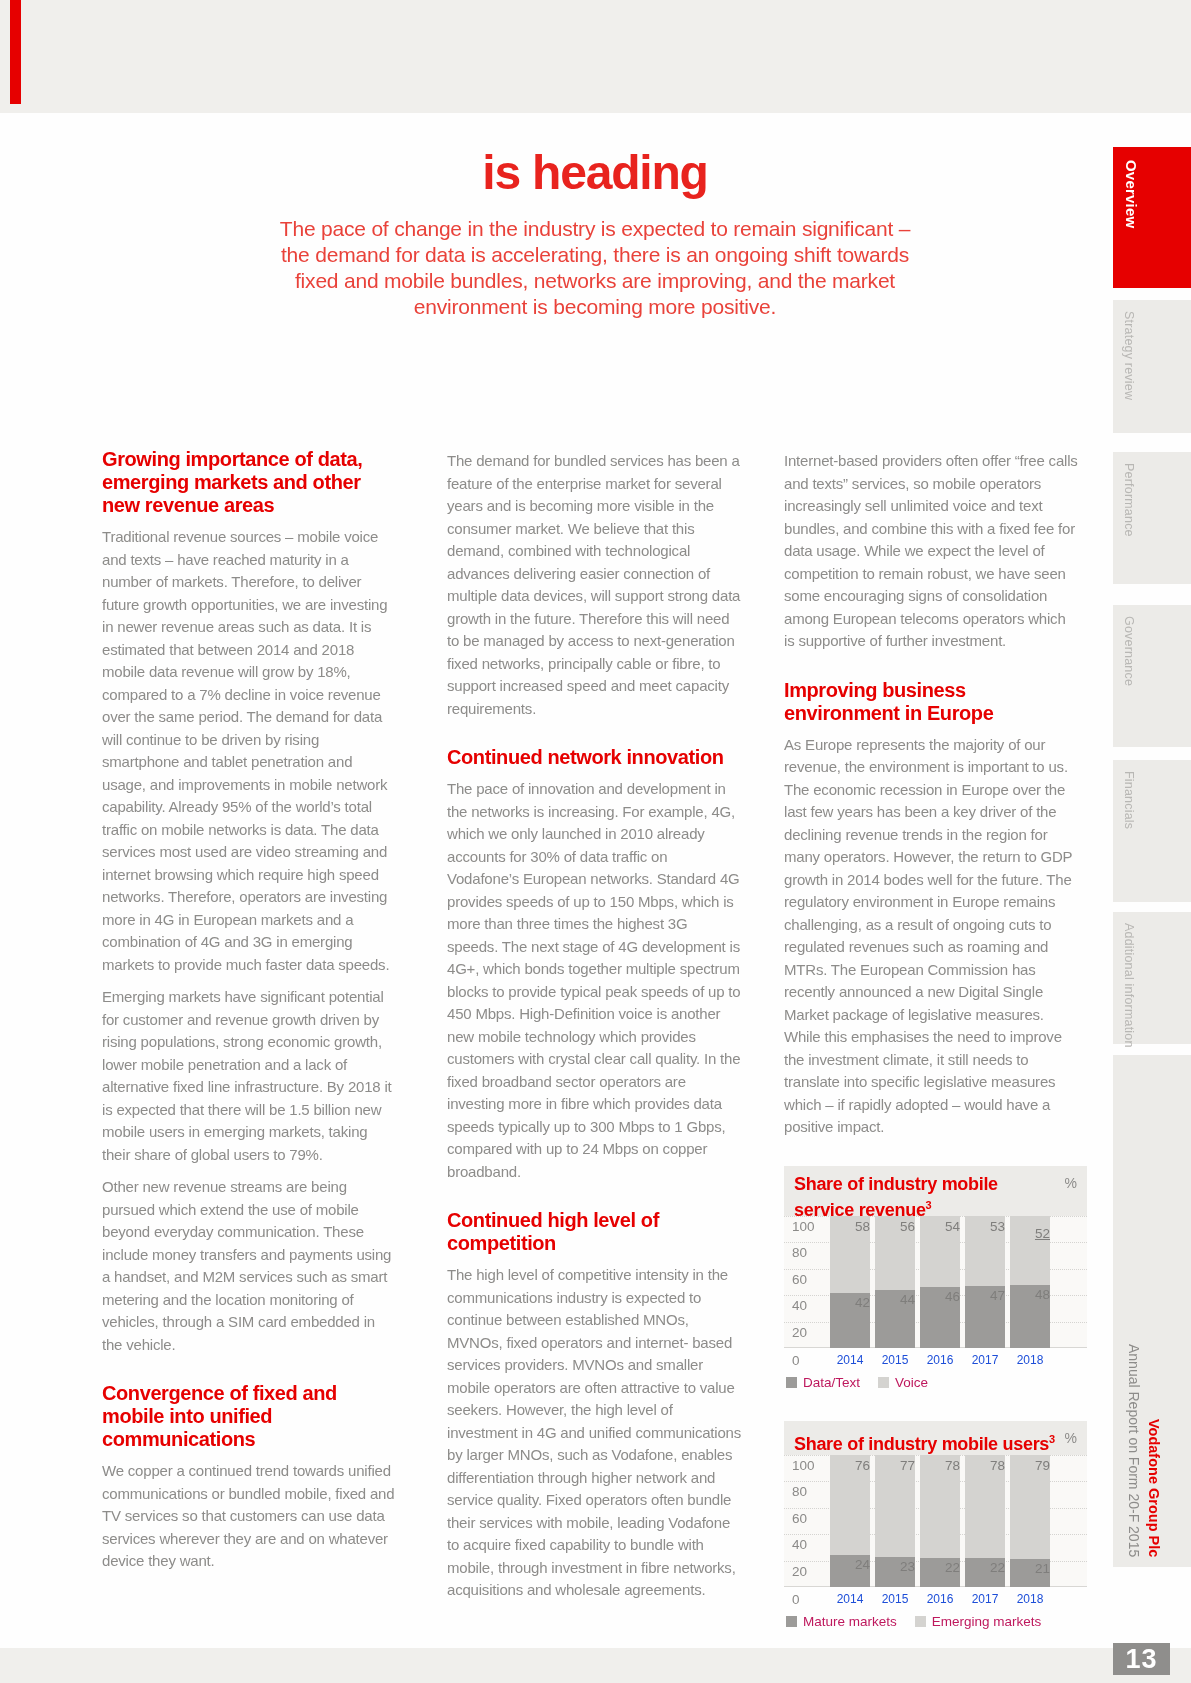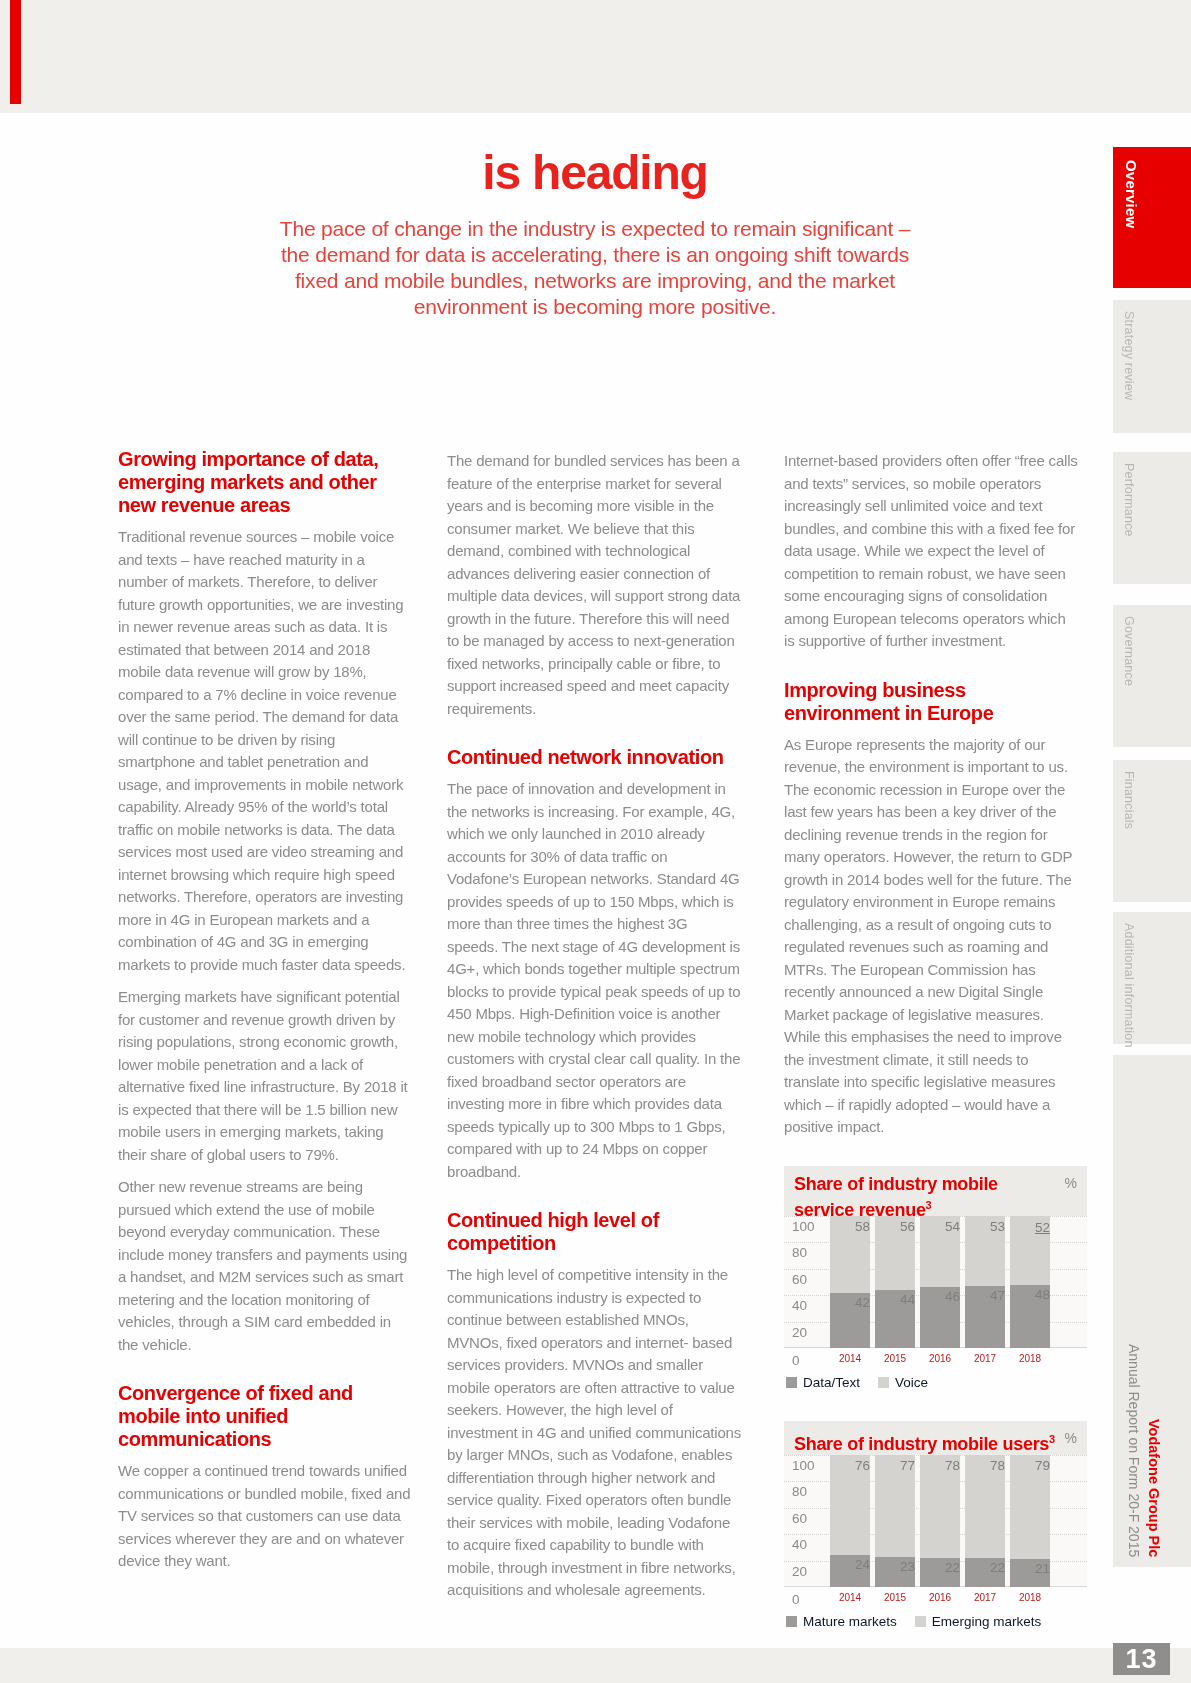--- a/index.html
+++ b/index.html
@@ -12,21 +12,21 @@
 
   .hero{position:absolute;left:95px;top:146px;width:1000px;text-align:center}
   .hero h1{color:#e8231e;font-size:48px;line-height:54px;font-weight:bold;letter-spacing:-1.2px}
   .hero h1 .tl{display:block}
   .intro{margin:16px auto 0;width:640px;color:#e9423a;font-size:21px;line-height:26px;letter-spacing:-0.2px}
 
   .col{position:absolute;width:295px;color:#8d8c8a;font-size:15px;line-height:22.5px;letter-spacing:-0.2px;text-align:left}
   .col p{margin-bottom:10px}
   .col h2{color:#e60000;font-size:20px;line-height:23px;letter-spacing:-0.4px;margin:26px 0 9px}
   .col h2.first{margin-top:0}
-  .col1{left:118px;top:448px}
+  .col1{left:102px;top:448px}
   .col2{left:447px;top:450px}
   .col3{left:784px;top:450px}
 
   .notes{position:absolute;left:110px;top:1570px;color:#8d8c8a;font-size:12.5px;line-height:17px;letter-spacing:-0.1px}
   .note-row{display:flex}
   .note-num{width:18px;flex:0 0 18px}
 
   .tab{position:absolute;left:1113px;width:78px;background:#ecebe8}
   .tab .vlabel{position:absolute;top:11px;left:9px;writing-mode:vertical-rl;white-space:nowrap;
                font-size:12.5px;color:#b8b7b4;letter-spacing:0.2px}
@@ -45,23 +45,23 @@
   .chart-title sup{font-size:11px}
   .chart-unit{position:absolute;right:10px;top:9px;color:#8d8c8a;font-size:14px}
   .chart-plot{position:relative;background:#faf9f7;border-bottom:1px solid #d8d7d4}
   .gridline{position:absolute;left:0;right:0;height:0;border-top:1px dotted #d5d4d1}
   .ytick{position:absolute;left:8px;color:#8b8a88;font-size:13.5px}
   .bar{position:absolute;top:0;bottom:0;width:40px}
   .seg{position:absolute;left:0;width:100%}
   .val{position:absolute;left:0;width:100%;text-align:right;color:#7f7e7c;font-size:13.5px}
   .chart-xrow{position:relative;height:24px}
   .xzero{position:absolute;left:8px;top:5px;color:#8b8a88;font-size:13.5px}
-  .xtick{position:absolute;top:5px;width:40px;text-align:center;color:#b91c1c;font-size:10px}
+  .xtick{position:absolute;top:5px;width:40px;text-align:center;color:#1d4ed8;font-size:12px}
   .chart-legend{display:flex;gap:18px;align-items:center;padding:3px 0 0 2px}
-  .legend-item{display:flex;align-items:center;gap:6px;color:#0f172a;font-size:13.5px}
+  .legend-item{display:flex;align-items:center;gap:6px;color:#be185d;font-size:13.5px}
   .swatch{width:11px;height:11px;flex:0 0 11px}
 </style>
 </head>
 <body>
 
 <div class="page">
   <div class="band-top"></div>
   <div class="band-bottom"></div>
   <div class="red-bar"></div>
 
@@ -132,21 +132,21 @@
         </div>
         <div class="bar" style="left: 181px;">
           <div class="seg" style="top: 0px; height: 69.96px; background: rgb(212, 211, 208);"></div>
           <div class="seg" style="top: 69.96px; height: 62.04px; background: rgb(156, 155, 153);"></div>
           <div class="val" style="top: 3px;">53</div>
           <div class="val" style="top: 71.96px;">47</div>
         </div>
         <div class="bar" style="left: 226px;">
           <div class="seg" style="top: 0px; height: 68.64px; background: rgb(212, 211, 208);"></div>
           <div class="seg" style="top: 68.64px; height: 63.36px; background: rgb(156, 155, 153);"></div>
-          <div class="val" style="top: 4px; text-decoration: underline;">52</div>
+          <div class="val" style="top: 10px; text-decoration: underline;">52</div>
           <div class="val" style="top: 70.64px;">48</div>
         </div>
       </div>
       <div class="chart-xrow">
         <div class="xzero">0</div>
         <div class="xtick" style="left: 46px;">2014</div>
         <div class="xtick" style="left: 91px;">2015</div>
         <div class="xtick" style="left: 136px;">2016</div>
         <div class="xtick" style="left: 181px;">2017</div>
         <div class="xtick" style="left: 226px;">2018</div>

